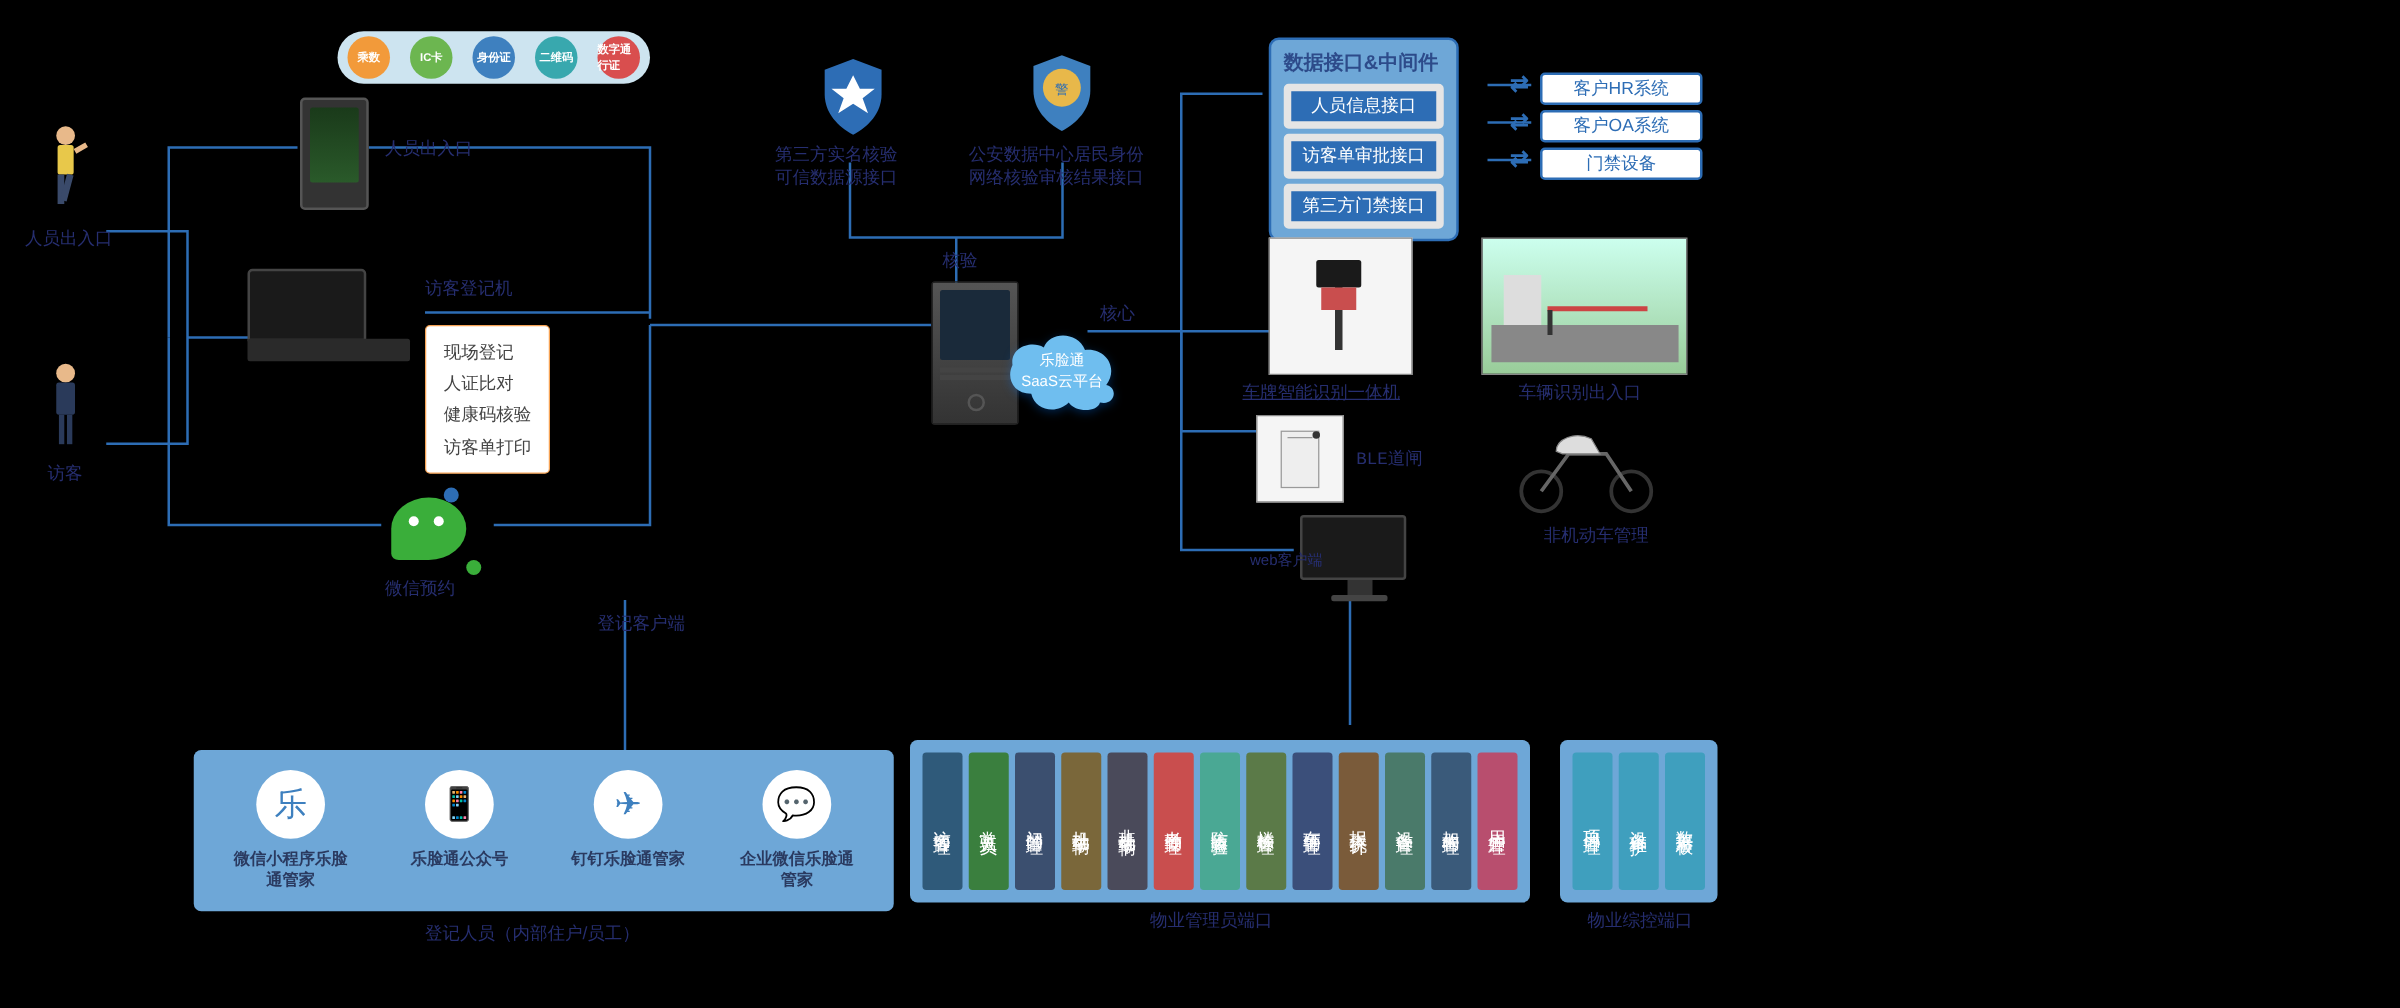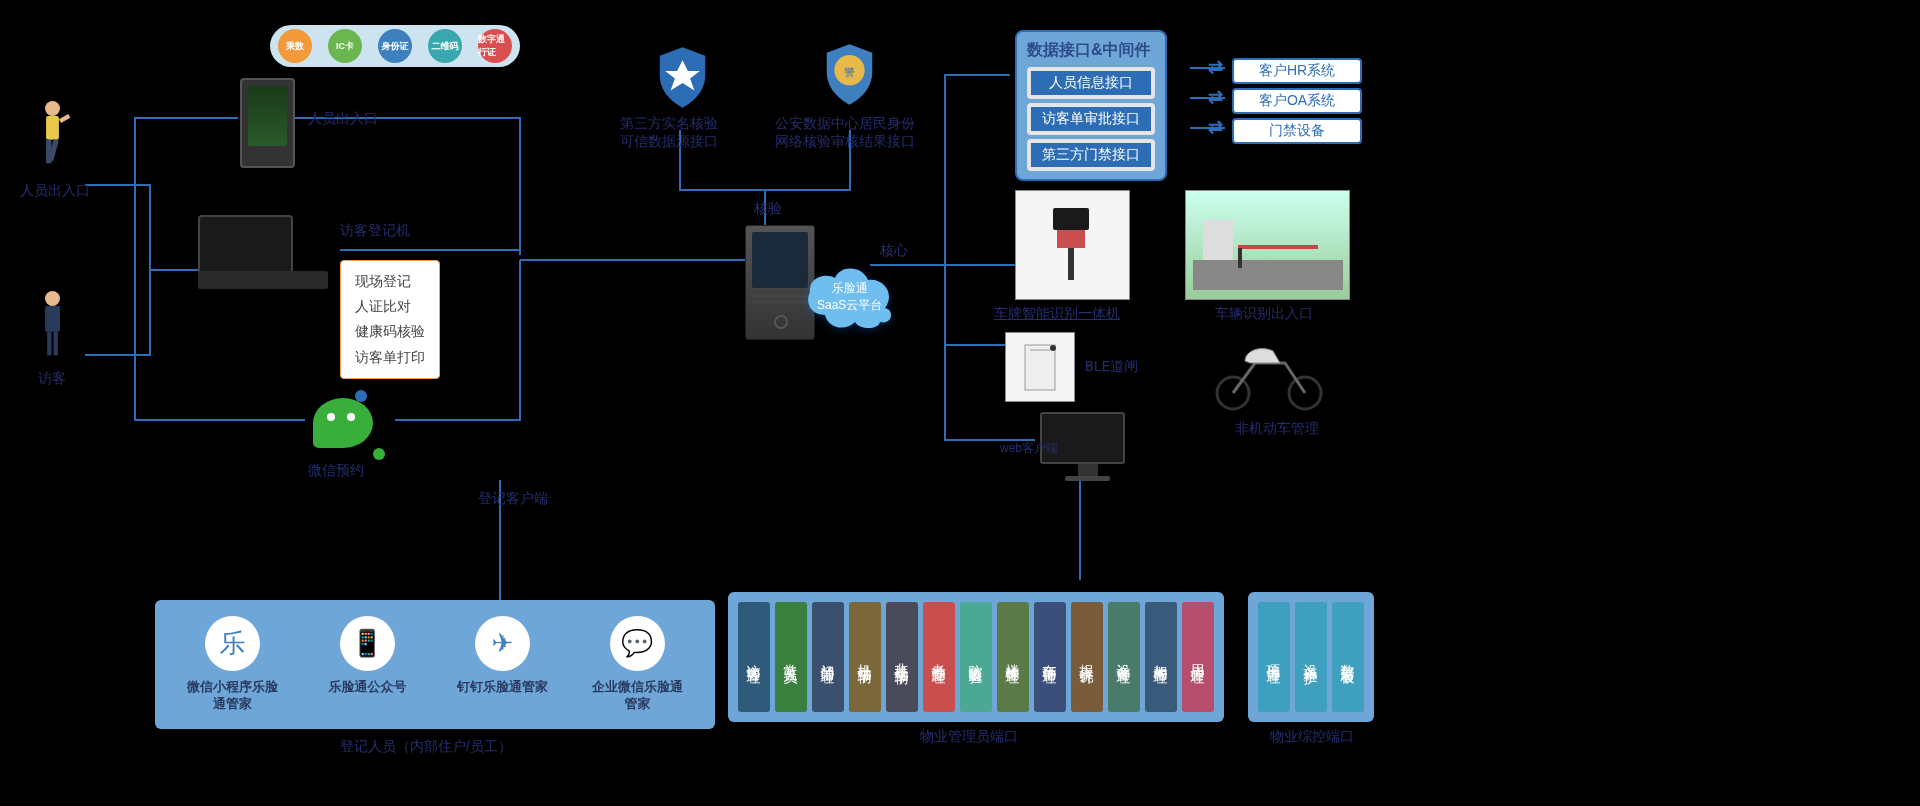--- a/index.html
+++ b/index.html
@@ -13,21 +13,21 @@
   .pill.d{background:#38A8AE;}
   .pill.r{background:#D94E4E;font-family:Liberation Mono, monospace;}
   .person{width:45px;height:75px;}
   .device{background:#333;border:2px solid #555;border-radius:4px;}
   .lbl{position:absolute;color:#262e70;font-size:14px;text-align:center;white-space:nowrap;}
   .shield{width:55px;height:65px;}
   .feature-box{border:1.5px solid #F6A254;border-radius:4px;padding:8px 14px;background:#fff;font-size:14px;line-height:1.8;color:#444;}
   .cloud{filter:drop-shadow(0 2px 4px rgba(0,120,255,.3));}
   .api-box{background:#6EA7D7;border:2.5px solid #2D6DB5;border-radius:8px;padding:8px 10px 4px;}
   .api-title{color:#2D4B8A;font-weight:bold;font-size:16px;margin-bottom:6px;}
-  .api-btn{background:#2D6DB5;color:#fff;border:4px solid #e5e5e5;border-radius:4px;padding:3px 0;text-align:center;font-size:14px;margin-bottom:4px;}
+  .api-btn{background:#2D6DB5;color:#fff;border:6px solid #e5e5e5;border-radius:4px;padding:3px 0;text-align:center;font-size:14px;margin-bottom:4px;}
   .ext-btn{position:absolute;background:#fff;border:2px solid #2D6DB5;color:#2D6DB5;border-radius:4px;padding:2px 0;text-align:center;font-size:14px;width:130px;}
   .arrow{position:absolute;color:#2D6DB5;font-size:18px;font-weight:bold;}
   .client-panel{position:absolute;background:#6EA7D7;border-radius:6px;display:flex;gap:40px;align-items:flex-start;padding:16px 30px;}
   .client-item{display:flex;flex-direction:column;align-items:center;width:100px;}
   .client-icon{width:55px;height:55px;border-radius:50%;background:#fff;display:flex;align-items:center;justify-content:center;margin-bottom:8px;font-size:26px;color:#3E80BF;}
   .client-txt{font-size:13px;color:#2a3a60;text-align:center;line-height:1.3;font-weight:bold;}
   .mgmt-panel{position:absolute;background:#6EA7D7;border-radius:6px;display:flex;gap:5px;padding:10px;}
   .mgmt-item{width:32px;height:110px;border-radius:3px;writing-mode:vertical-rl;text-orientation:upright;display:flex;align-items:center;justify-content:center;color:#fff;font-size:14px;letter-spacing:2px;}
   .svg-lines{position:absolute;left:0;top:0;width:1920px;height:806px;pointer-events:none;}
   .conn{stroke:#2D6DB5;stroke-width:2;fill:none;}

